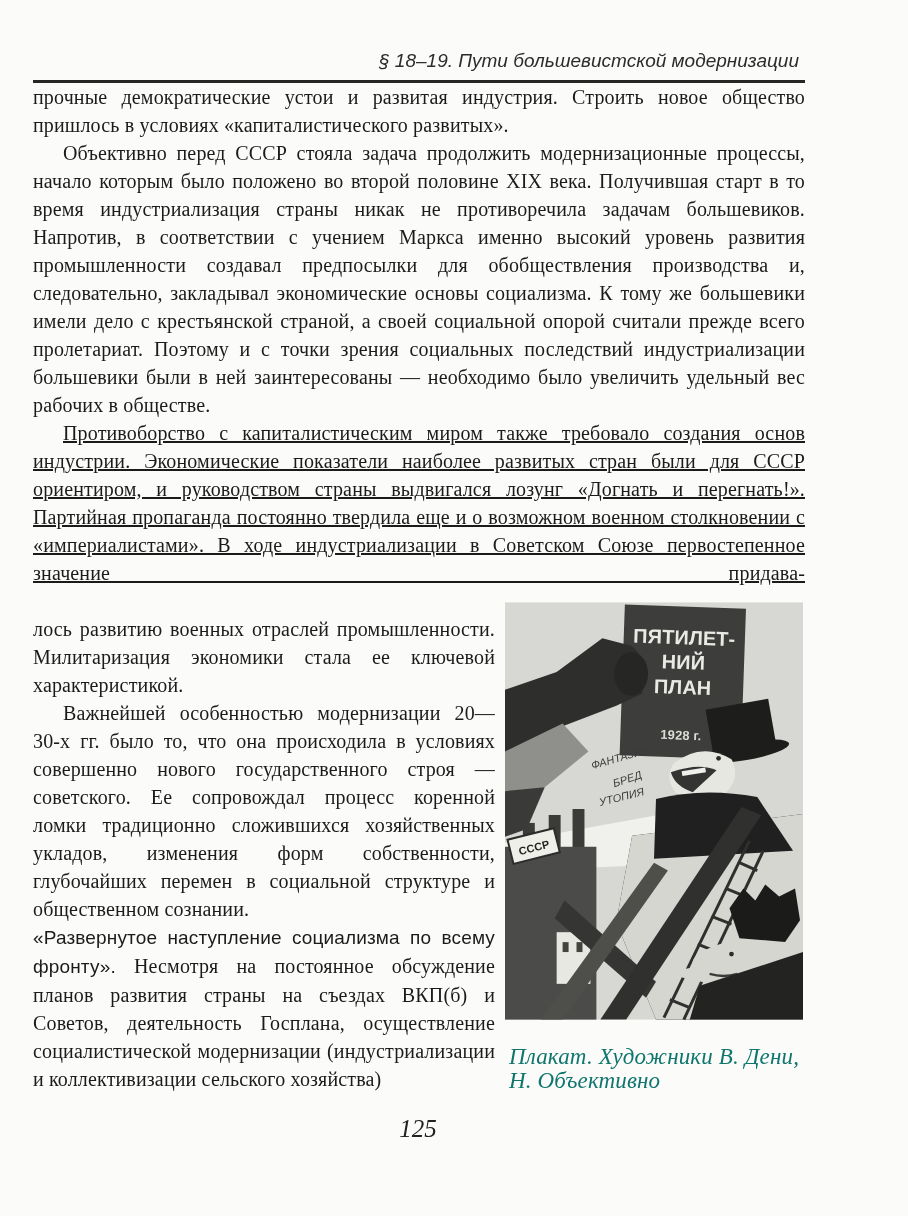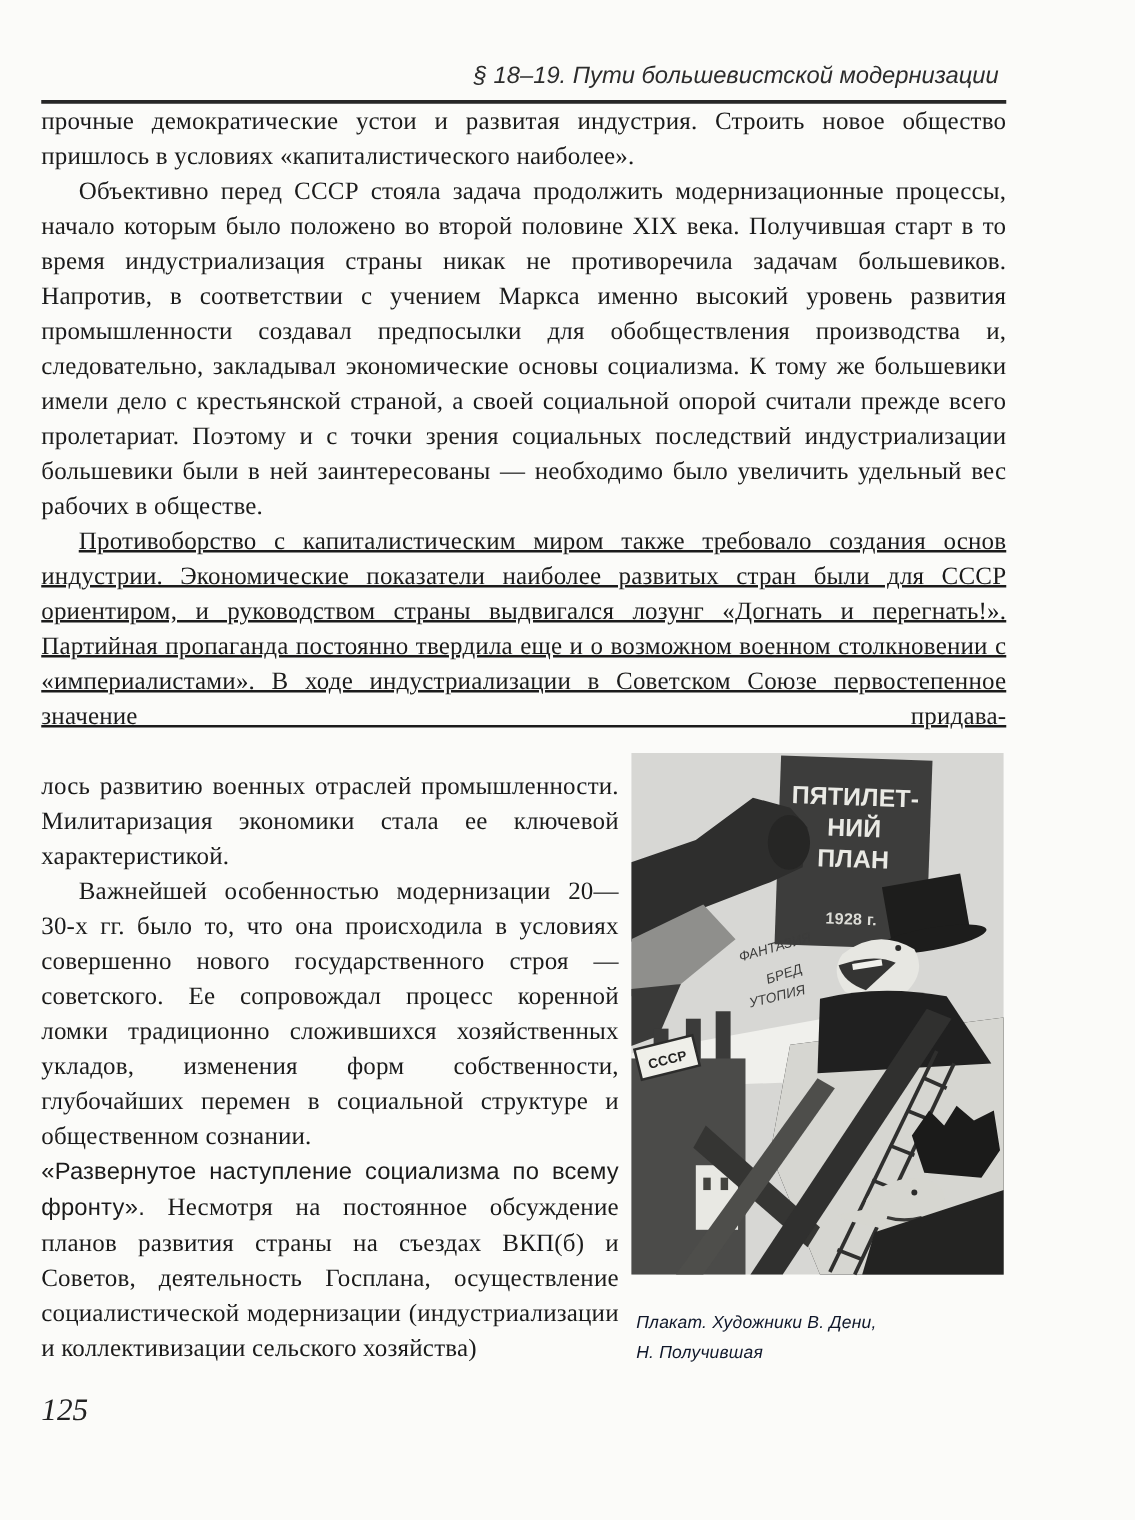--- a/index.html
+++ b/index.html
@@ -46,48 +46,48 @@
     display: flex;
     align-items: flex-end;
   }
   .col-text { width: 462px; }
   .col-fig  { width: 300px; margin-left: 10px; }
   .poster-wrap { margin-top: 14px; }
   .poster-wrap svg { display: block; }
   .caption {
     margin-top: 24px;
     padding-left: 4px;
-    font-family: Liberation Sans, sans-serif;
+    font-family: Liberation Serif, serif;
     font-style: italic;
-    font-size: 14px;
+    font-size: 23px;
     line-height: 24px;
-    color: #0f172a;
+    color: #0f766e;
   }
   .kw { font-family: "Liberation Sans", sans-serif; font-weight: normal; font-size: 19px; }
   .page-number {
     margin-top: 22px;
-    text-align: left;
+    text-align: center;
     font-style: italic;
     font-size: 25px;
     color: #222;
     padding-right: 2px;
   }
 </style>
 </head>
 <body>
 
 <div class="page">
 
   <div class="running-head">§ 18–19. Пути большевистской модернизации</div>
 
   <div class="head-rule"></div>
 
   <div class="body-text">
 
-    <p class="first-para">прочные демократические устои и развитая индустрия. Строить новое общество пришлось в условиях «капиталистического наиболее».</p>
+    <p class="first-para">прочные демократические устои и развитая индустрия. Строить новое общество пришлось в условиях «капиталистического развитых».</p>
 
     <p class="indent">Объективно перед СССР стояла задача продолжить модернизационные процессы, начало которым было положено во второй половине XIX века. Получившая старт в то время индустриализация страны никак не противоречила задачам большевиков. Напротив, в соответствии с учением Маркса именно высокий уровень развития промышленности создавал предпосылки для обобществления производства и, следовательно, закладывал экономические основы социализма. К тому же большевики имели дело с крестьянской страной, а своей социальной опорой считали прежде всего пролетариат. Поэтому и с точки зрения социальных последствий индустриализации большевики были в ней заинтересованы — необходимо было увеличить удельный вес рабочих в обществе.</p>
 
     <p class="indent fill-last">Противоборство с капиталистическим миром также требовало создания основ индустрии. Экономические показатели наиболее развитых стран были для СССР ориентиром, и руководством страны выдвигался лозунг «Догнать и перегнать!». Партийная пропаганда постоянно твердила еще и о возможном военном столкновении с «империалистами». В ходе индустриализации в Советском Союзе первостепенное значение придава-</p>
 
     <div class="columns">
 
       <div class="col-text">
         <p>лось развитию военных отраслей промышленности. Милитаризация экономики стала ее ключевой характеристикой.</p>
         <p class="indent">Важнейшей особенностью модернизации 20—30-х гг. было то, что она происходила в условиях совершенно нового государственного строя — советского. Ее сопровождал процесс коренной ломки традиционно сложившихся хозяйственных укладов, изменения форм собственности, глубочайших перемен в социальной структуре и общественном сознании.</p>
@@ -171,20 +171,20 @@
               <path d="M192,356 Q222,334 248,348 Q260,368 244,382 Q214,390 198,382 Q168,376 166,372 L196,366 Q184,366 192,356 Z" fill="#d6d6d0"></path>
               <circle cx="228" cy="354" r="2.4" fill="#2b2b2a"></circle>
               <path d="M206,374 Q220,378 234,374" stroke="#3a3a38" stroke-width="2.5" fill="none"></path>
               <path d="M196,386 L300,352 L300,420 L186,420 Z" fill="#232322"></path>
             </g>
           </svg>
         </div>
 
         <div class="caption">
           <div>Плакат. Художники В. Дени,</div>
-          <div>Н. Получившая</div>
+          <div>Н. Объективно</div>
         </div>
       </div>
     </div>
   </div>
 
   <div class="page-number">125</div>
 </div>
 
 </body></html>

